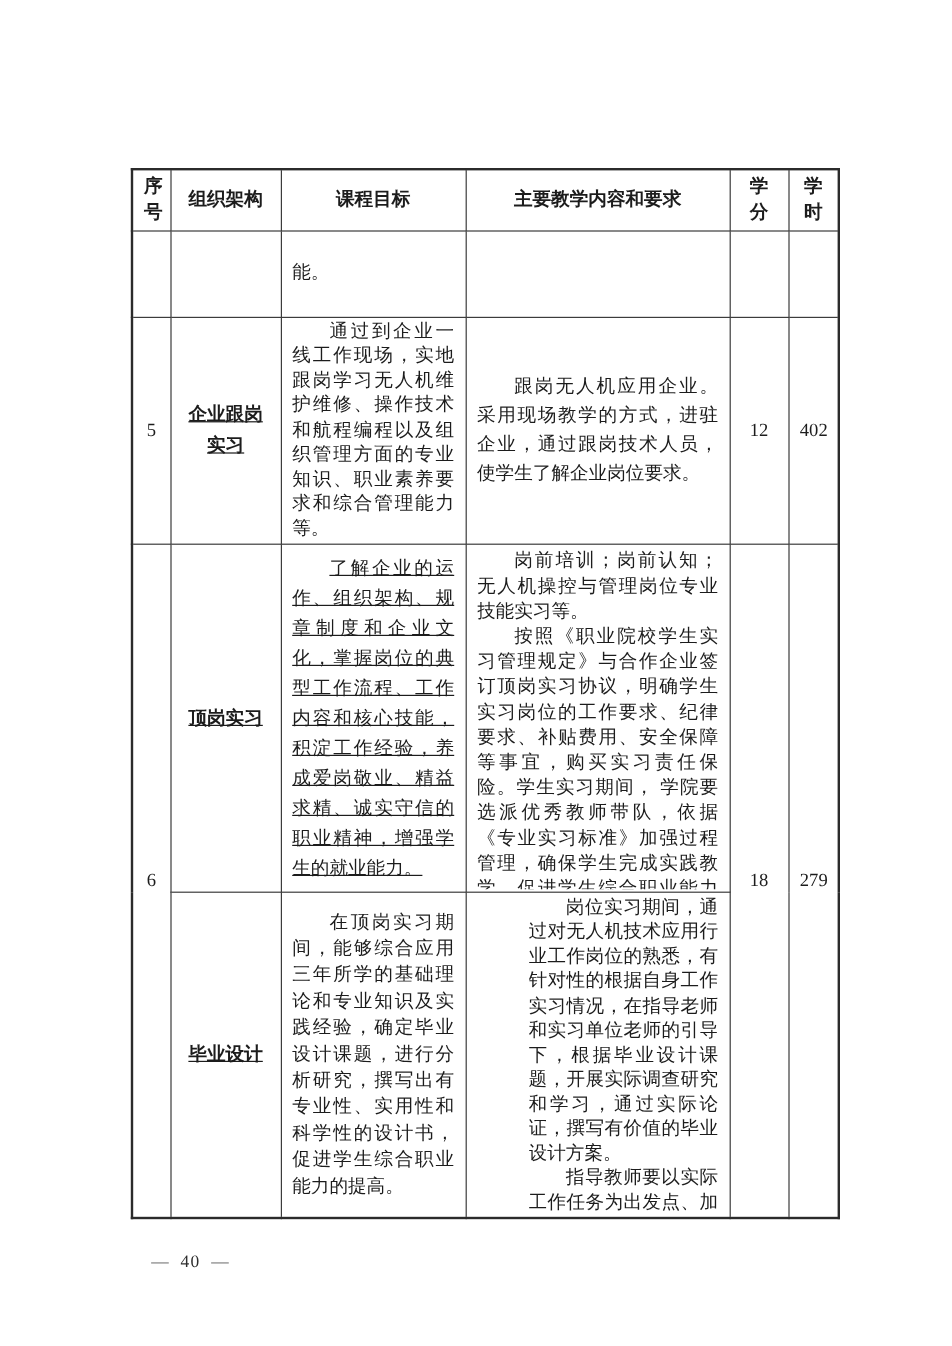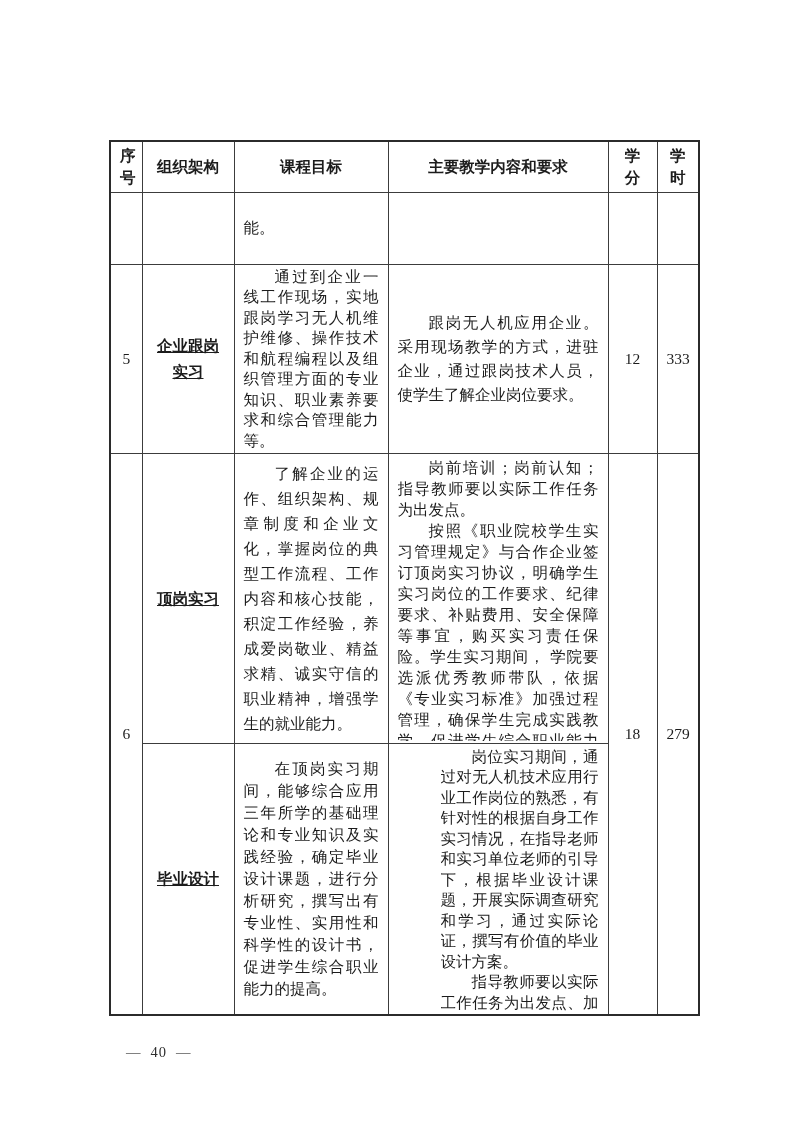--- a/index.html
+++ b/index.html
@@ -68,21 +68,21 @@
   }
   td.goal { padding: 2px 10px; }
   td.content { padding: 2px 10px; }
   td.vtop { vertical-align: top; }
 
   
   .lh205 { line-height: 20.5px; font-family: Liberation Serif, serif; }
   .lh21  { line-height: 21px; }
   .lh22  { line-height: 22px; }
   .lh24  { line-height: 24px; }
-  .lh25  { line-height: 25px; }
+  .lh25  { line-height: 25px; text-decoration: underline; }
 
   p.noindent { text-indent: 0 !important; text-align: left !important; }
 
   .clip-a { max-height: 284px; overflow: hidden; }
   .clip-b { max-height: 264px; overflow: hidden; margin-left: 43px; }
 
   .footer {
     position: absolute;
     left: 126px;
     top: 1044px;
@@ -140,32 +140,32 @@
       <tr class="r5">
         <td class="seq">5</td>
         <td class="cname">企业跟岗实习</td>
         <td class="goal lh205">
           <p>通过到企业一线工作现场，实地跟岗学习无人机维护维修、操作技术和航程编程以及组织管理方面的专业知识、职业素养要求和综合管理能力等。</p>
         </td>
         <td class="content lh24">
           <p>跟岗无人机应用企业。采用现场教学的方式，进驻企业，通过跟岗技术人员，使学生了解企业岗位要求。</p>
         </td>
         <td class="num">12</td>
-        <td class="num">333</td>
+        <td class="num">402</td>
       </tr>
 
       <tr class="r6a">
         <td class="seq" rowspan="2">6</td>
         <td class="cname">顶岗实习</td>
         <td class="goal lh25">
           <p>了解企业的运作、组织架构、规章制度和企业文化，掌握岗位的典型工作流程、工作内容和核心技能，积淀工作经验，养成爱岗敬业、精益求精、诚实守信的职业精神，增强学生的就业能力。</p>
         </td>
         <td class="content vtop lh21">
           <div class="clip-a">
-            <p>岗前培训；岗前认知；指导教师要以实际工作任务为出发点。</p>
+            <p>岗前培训；岗前认知；无人机操控与管理岗位专业技能实习等。</p>
             <p>按照《职业院校学生实习管理规定》与合作企业签订顶岗实习协议，明确学生实习岗位的工作要求、纪律要求、补贴费用、安全保障等事宜，购买实习责任保险。学生实习期间， 学院要选派优秀教师带队，依据《专业实习标准》加强过程管理，确保学生完成实践教学，促进学生综合职业能力的培养。</p>
           </div>
         </td>
         <td class="num" rowspan="2">18</td>
         <td class="num" rowspan="2">279</td>
       </tr>
 
       <tr class="r6b">
         <td class="cname">毕业设计</td>
         <td class="goal lh22">

